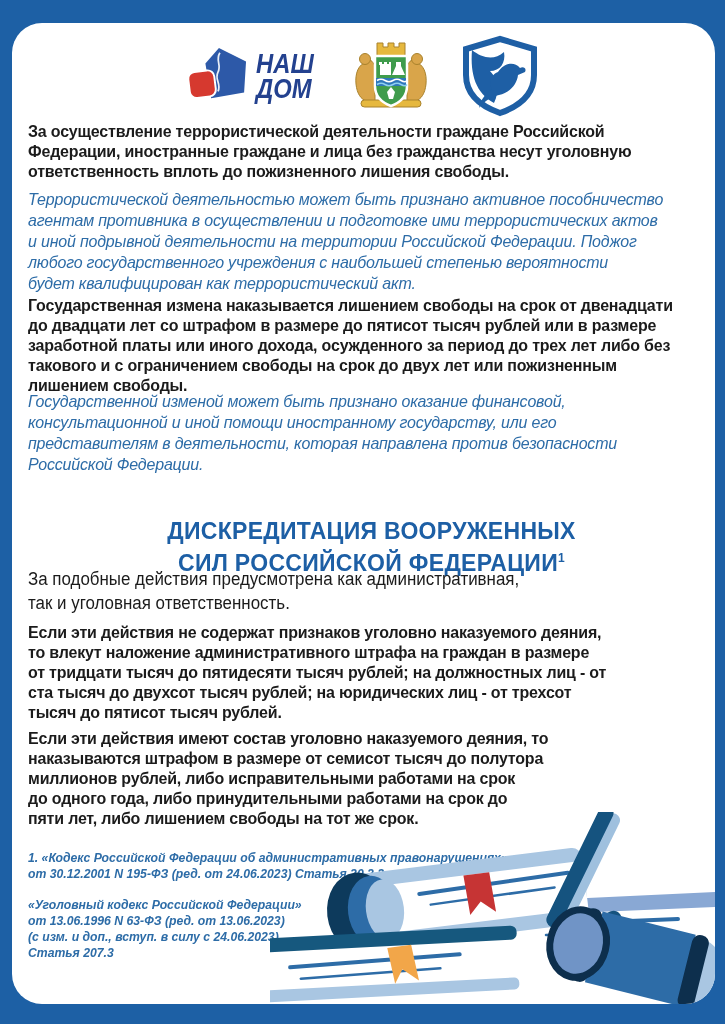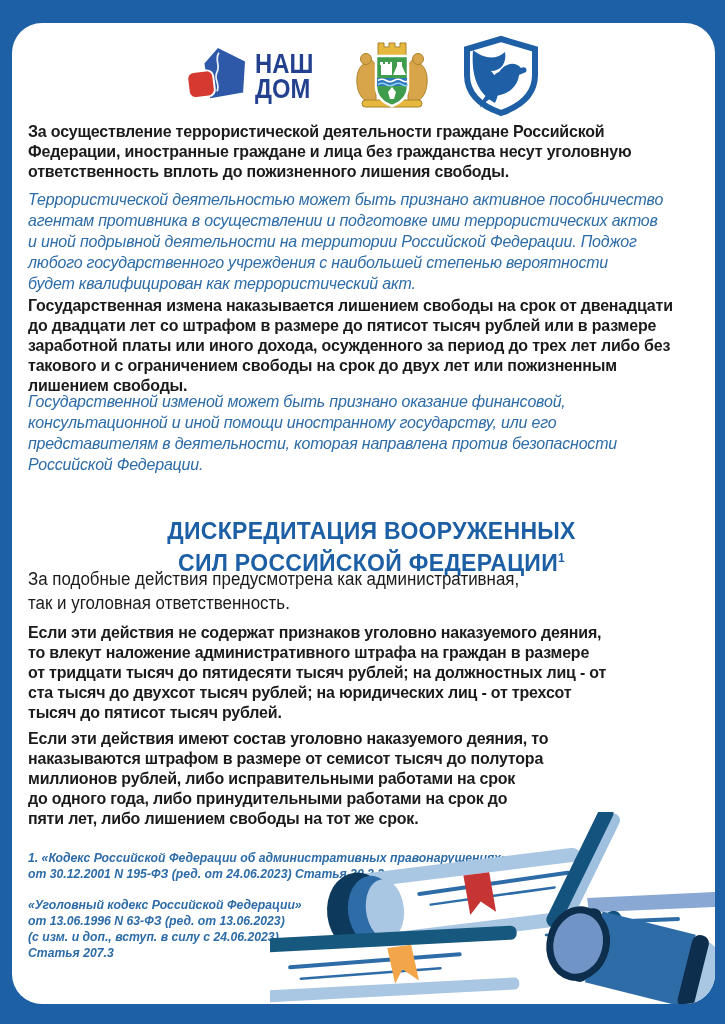--- a/index.html
+++ b/index.html
@@ -11,21 +11,21 @@
   .page{
     position:relative;width:725px;height:1024px;
     background:#1d60a5;overflow:hidden;
   }
   .card{
     position:absolute;left:12px;top:23px;right:10px;bottom:20px;
     background:#ffffff;border-radius:30px;overflow:hidden;
   }
   .logo-row{
     position:absolute;top:10px;left:0;right:0;height:86px;
-    display:flex;justify-content:center;align-items:center;gap:26px;
+    display:flex;justify-content:center;align-items:center;gap:26px;font-style:italic;
   }
   .nashdom{display:flex;align-items:center;gap:8px;}
   .nashdom-word{
     color:#23418f;font-weight:bold;font-size:28px;line-height:25px;
     letter-spacing:0;transform:scaleX(0.85);transform-origin:0 50%;
   }
   .p{
     position:absolute;left:16px;width:716px;margin:0;
     white-space:pre-line;transform:scaleX(0.94);transform-origin:0 0;
   }

